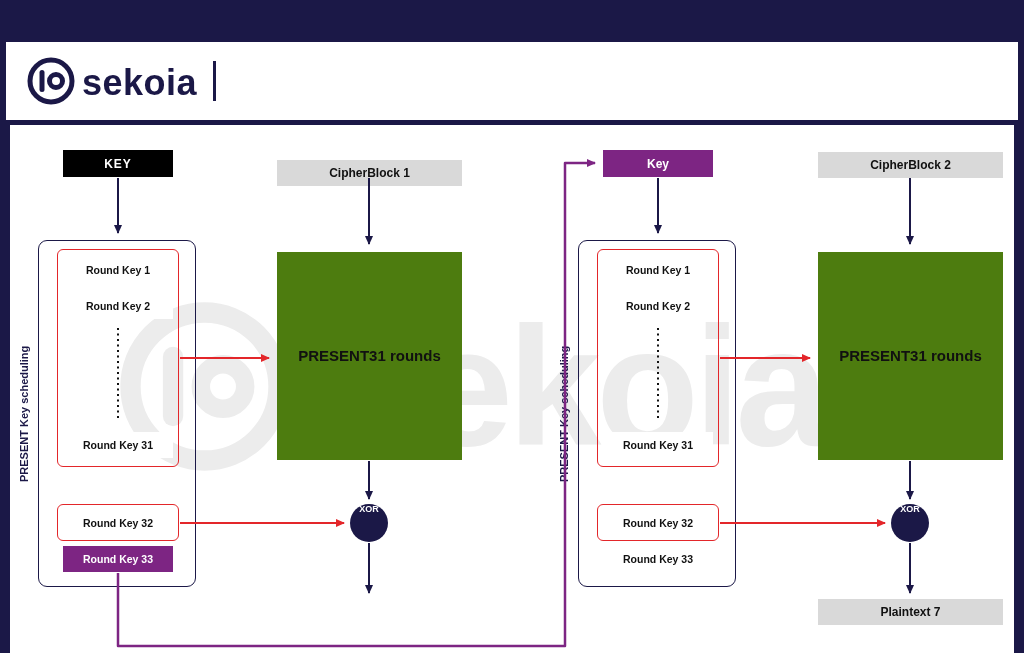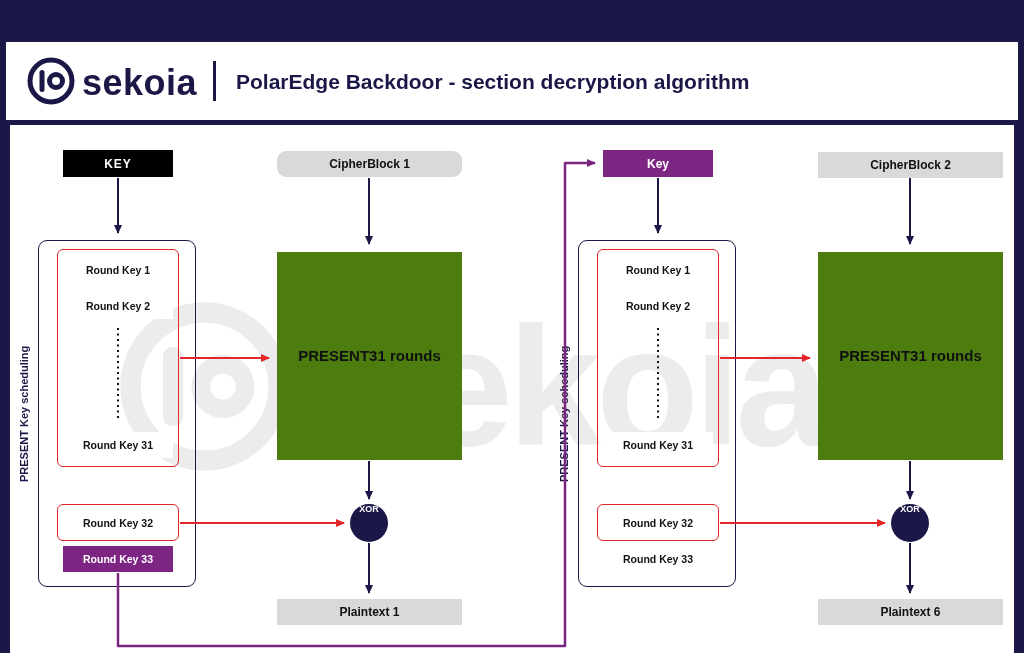--- a/index.html
+++ b/index.html
@@ -49,35 +49,34 @@
   <div class="header-band"></div>
   <div class="main-band"></div>
 
   <svg class="logo" width="50" height="50" viewBox="0 0 50 50">
     <circle cx="25" cy="25" r="21" fill="none" stroke="#1b1847" stroke-width="5"></circle>
     <line x1="16" y1="16.5" x2="16" y2="33.5" stroke="#1b1847" stroke-width="5" stroke-linecap="round"></line>
     <circle cx="30" cy="25" r="6.5" fill="none" stroke="#1b1847" stroke-width="5"></circle>
   </svg>
   <div class="brand">sekoia</div>
   <div class="hsep"></div>
-  <div class="title">PolarEdge Backdoor - section decryption algorithm</div>
 
   <div class="watermark">
     <svg width="185" height="185" viewBox="0 0 100 100">
       <circle cx="50" cy="50" r="40" fill="none" stroke="#ececec" stroke-width="11"></circle>
       <line x1="33" y1="34" x2="33" y2="66" stroke="#ececec" stroke-width="11" stroke-linecap="round"></line>
       <circle cx="60" cy="50" r="12" fill="none" stroke="#ececec" stroke-width="10"></circle>
     </svg>
     <span class="wm-text">sekoia</span>
   </div>
 
   <div class="box keybox-black" style="left:63px; top:114px;">
     <span>KEY</span>
   </div>
-  <div class="box widebox" style="left:277px; top:115px;border-radius:9px;">
+  <div class="box widebox" style="left:277px; top:124px;">
     <span>CipherBlock 1</span>
   </div>
 
   <div class="container-outline" style="left:38px; top:204px; width:158px; height:347px;"></div>
   <div class="vlabel" style="left:16px; top:204px;">PRESENT Key scheduling</div>
 
   <div class="red-outline" style="left:57px; top:213px; width:122px; height:218px;"></div>
   <div class="box nodebox" style="left:63px; top:221px;">
     <span>Round Key 1</span>
   </div>
@@ -98,23 +97,20 @@
 
   <div class="box present" style="left:277px; top:216px;">
     <span>PRESENT</span>
     <span>31 rounds</span>
   </div>
 
   <div class="xor-node" style="left:350px; top:468px;">
     <span>XOR</span>
   </div>
 
-  <div class="box widebox" style="left:277px; top:563px;">
-    <span>Plaintext 1</span>
-  </div>
 
   <div class="box keybox-purple" style="left:603px; top:114px;">
     <span>Key</span>
   </div>
   <div class="box widebox" style="left:818px; top:116px;">
     <span>CipherBlock 2</span>
   </div>
 
   <div class="container-outline" style="left:578px; top:204px; width:158px; height:347px;"></div>
   <div class="vlabel" style="left:556px; top:204px;">PRESENT Key scheduling</div>
@@ -141,21 +137,21 @@
   <div class="box present" style="left:818px; top:216px;">
     <span>PRESENT</span>
     <span>31 rounds</span>
   </div>
 
   <div class="xor-node" style="left:891px; top:468px;">
     <span>XOR</span>
   </div>
 
   <div class="box widebox" style="left:818px; top:563px;">
-    <span>Plaintext 6</span>
+    <span>Plaintext 7</span>
   </div>
 
   <svg class="arrows" width="1024" height="653" viewBox="0 0 1024 653">
     <defs>
       <marker id="m-navy" markerUnits="userSpaceOnUse" markerWidth="10" markerHeight="10" refX="8" refY="4" orient="auto">
         <path d="M0,0 L9,4 L0,8 Z" fill="#1b1847"></path>
       </marker>
       <marker id="m-red" markerUnits="userSpaceOnUse" markerWidth="10" markerHeight="10" refX="8" refY="4" orient="auto">
         <path d="M0,0 L9,4 L0,8 Z" fill="#e3262a"></path>
       </marker>

